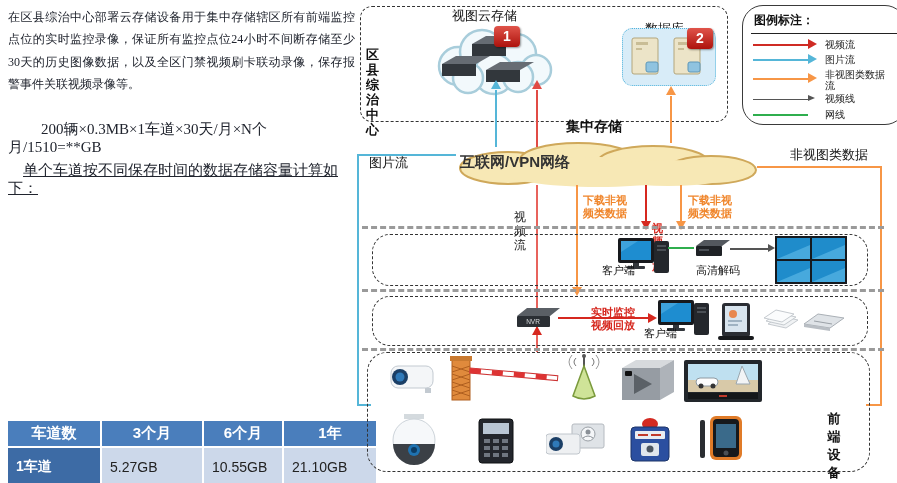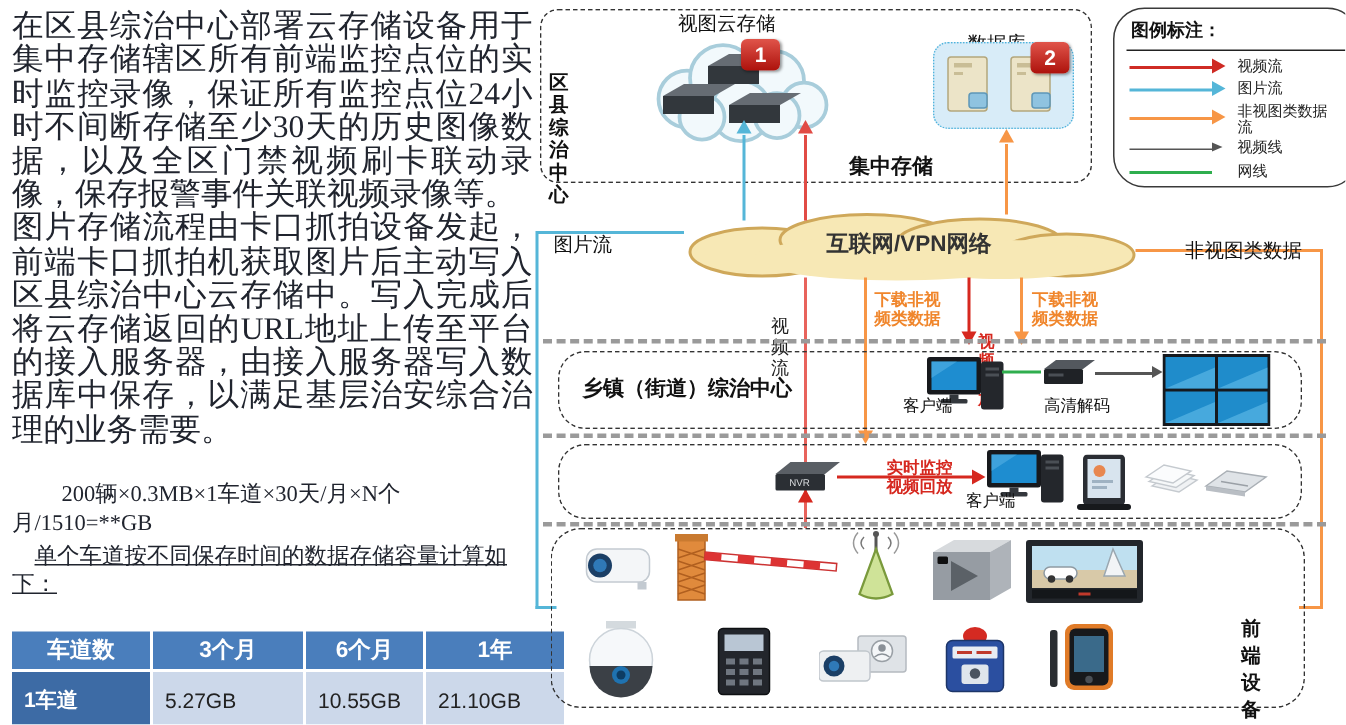--- a/index.html
+++ b/index.html
@@ -2,21 +2,21 @@
 <html><head>
 <meta charset="utf-8">
 <style>
   html,body{margin:0;padding:0;background:#fff;}
   #stage{position:relative;width:897px;height:483px;background:#fff;overflow:hidden;
          font-family:"Liberation Sans",sans-serif;color:#111;}
   .abs{position:absolute;}
   
   #lefttext{position:absolute;left:8px;top:6px;width:347px;color:#20242e;
             font-family:"Liberation Serif",serif;}
-  #lefttext p{margin:0;font-size:21px;line-height:22.4px;text-align:justify;}
+  #lefttext p{margin:0;font-size:12px;line-height:22.4px;text-align:justify;}
   #formula{margin-top:24px;font-size:15px;line-height:18.5px;}
   #formula .f1{text-indent:2.2em;}
   #formula .f2{text-indent:1em;margin-top:4px;text-decoration:underline;}
   
   #lanetable{position:absolute;left:6px;top:419px;border-collapse:separate;border-spacing:2px;}
   #lanetable th{background:#4a7ebc;color:#fff;font-size:15px;font-weight:bold;height:25px;padding:0 4px;}
   #lanetable td{background:#ccd8ea;color:#222;font-size:14px;height:38px;padding:0 8px;text-align:left;}
   #lanetable td.first{background:#3d6ba5;color:#fff;font-weight:bold;}
   
   .dashbox{position:absolute;border:1.6px dashed #333;border-radius:14px;background:transparent;}
@@ -52,21 +52,20 @@
   #dbbox{position:absolute;left:622px;top:28px;width:92px;height:56px;background:#d8ecf8;
          border:1.6px dotted #4fb3dc;border-radius:10px;}
 </style>
 </head>
 <body>
 
 <div id="stage">
 
   <div id="lefttext">
     <p>在区县综治中心部署云存储设备用于集中存储辖区所有前端监控点位的实时监控录像，保证所有监控点位24小时不间断存储至少30天的历史图像数据，以及全区门禁视频刷卡联动录像，保存报警事件关联视频录像等。</p>
-    <p>图片存储流程由卡口抓拍设备发起，前端卡口抓拍机获取图片后主动写入区县综治中心云存储中。写入完成后将云存储返回的URL地址上传至平台的接入服务器，由接入服务器写入数据库中保存，以满足基层治安综合治理的业务需要。</p>
     <div id="formula">
       <div class="f1">200辆×0.3MB×1车道×30天/月×N个月/1510=**GB</div>
       <div class="f2">单个车道按不同保存时间的数据存储容量计算如下：</div>
     </div>
   </div>
 
   <table id="lanetable">
     <tbody>
         <tr>
       <th style="width:84px">车道数</th>
@@ -118,21 +117,21 @@
         <rect x="6" y="12" width="6" height="2" fill="#c9bd96"></rect>
       <rect x="16" y="26" width="12" height="10" rx="2" fill="#8fc3e0" stroke="#5e97b8"></rect>
       <rect x="44" y="2" width="26" height="36" rx="2" fill="#ece4c8" stroke="#b3a67c"></rect>
       <rect x="48" y="6" width="12" height="3" fill="#c9bd96"></rect>
         <rect x="48" y="12" width="6" height="2" fill="#c9bd96"></rect>
       <rect x="58" y="26" width="12" height="10" rx="2" fill="#8fc3e0" stroke="#5e97b8"></rect>
     </g>
   </svg>
   <div class="badge" style="left:687px;top:28px;">2</div>
 
-  <div class="bold14" style="left:566px;top:102px;">集中存储</div>
+  <div class="bold14" style="left:566px;top:118px;">集中存储</div>
 
   <div id="legend">
     <div class="lg-title">图例标注：</div>
     <div class="lg-div"></div>
     <div class="lg-row" style="top:33px;">
       <span class="lg-line" style="background:#cf2b24;"></span>
       <span class="lg-head" style="border-left-color:#cf2b24;"></span>
       <span class="lg-label">视频流</span>
     </div>
     <div class="lg-row" style="top:48px;">
@@ -159,38 +158,38 @@
   <svg class="abs" style="left:448px;top:138px;" width="314" height="52" viewBox="0 0 314 52">
     <g fill="#f7e8b5" stroke="#cfa85a" stroke-width="2">
       <ellipse cx="60" cy="30" rx="48" ry="16"></ellipse>
         <ellipse cx="130" cy="22" rx="58" ry="17"></ellipse>
       <ellipse cx="205" cy="24" rx="55" ry="16"></ellipse>
         <ellipse cx="263" cy="32" rx="45" ry="14"></ellipse>
       <ellipse cx="150" cy="34" rx="95" ry="15" stroke="none"></ellipse>
         <ellipse cx="220" cy="35" rx="70" ry="13" stroke="none"></ellipse>
     </g>
   </svg>
-  <div class="abs" style="left:460px;top:153px;width:292px;text-align:center;font-size:15px;font-weight:bold;color:#333;">互联网/VPN网络</div>
+  <div class="abs" style="left:460px;top:153px;width:292px;text-align:left;font-size:15px;font-weight:bold;color:#333;">互联网/VPN网络</div>
 
   <div class="vl" style="left:495px;top:90px;height:57px;background:#55b6d8;"></div>
   <div class="ah up" style="left:491px;top:80px;border-bottom-color:#55b6d8;"></div>
   <div class="vl" style="left:536px;top:90px;height:57px;background:#e14b45;"></div>
   <div class="ah up" style="left:532px;top:80px;border-bottom-color:#e14b45;"></div>
   <div class="vl" style="left:670px;top:96px;height:47px;background:#f79646;"></div>
   <div class="ah up" style="left:666px;top:86px;border-bottom-color:#f79646;"></div>
 
   <div class="hl" style="left:358px;top:154px;width:98px;background:#55b6d8;"></div>
   <div class="vl" style="left:357px;top:154px;height:252px;background:#55b6d8;"></div>
   <div class="hl" style="left:357px;top:404px;width:14px;background:#55b6d8;"></div>
   <div class="lbl13" style="left:369px;top:154px;">图片流</div>
 
   <div class="hl" style="left:757px;top:166px;width:125px;background:#f79646;"></div>
   <div class="vl" style="left:880px;top:166px;height:240px;background:#f79646;"></div>
   <div class="hl" style="left:866px;top:404px;width:16px;background:#f79646;"></div>
-  <div class="lbl13" style="left:790px;top:158px;">非视图类数据</div>
+  <div class="lbl13" style="left:790px;top:146px;">非视图类数据</div>
 
   <div class="vl" style="left:536px;top:185px;height:167px;background:#e8635c;"></div>
   <div class="ah up" style="left:532px;top:326px;border-bottom-color:#d6281f;"></div>
   <div class="vtext" style="left:513px;top:176px;width:14px;font-size:12px;line-height:14px;color:#222;">视频流</div>
 
   <div class="vl" style="left:576px;top:185px;height:103px;background:#f79646;"></div>
   <div class="ah down" style="left:572px;top:287px;border-top-color:#f79646;"></div>
   <div class="orange-lbl" style="left:583px;top:194px;">下载非视频类数据</div>
 
   <div class="vl" style="left:645px;top:185px;height:37px;background:#d6281f;"></div>
@@ -199,21 +198,20 @@
 
   <div class="vl" style="left:680px;top:185px;height:37px;background:#f79646;"></div>
   <div class="ah down" style="left:676px;top:221px;border-top-color:#f79646;"></div>
   <div class="orange-lbl" style="left:688px;top:194px;">下载非视频类数据</div>
 
   <div class="sep" style="left:362px;top:226px;width:522px;"></div>
   <div class="sep" style="left:362px;top:289px;width:522px;"></div>
   <div class="sep" style="left:362px;top:348px;width:522px;"></div>
 
   <div class="dashbox" style="left:372px;top:234px;width:494px;height:50px;border-radius:18px;"></div>
-  <div class="bold14" style="left:388px;top:250px;">乡镇（街道）综治中心</div>
 
   <svg class="abs" style="left:618px;top:236px;" width="54" height="40" viewBox="0 0 54 40">
     <rect x="0" y="2" width="36" height="25" rx="2" fill="#17191d"></rect>
       <rect x="3" y="5" width="30" height="19" fill="#1e8dd0"></rect>
     <polygon points="3,5 20,5 3,16" fill="#5db8e8" opacity="0.5"></polygon>
     <rect x="15" y="27" width="6" height="3" fill="#33373c"></rect>
       <rect x="9" y="30" width="18" height="3" rx="1" fill="#33373c"></rect>
     <rect x="36" y="5" width="15" height="32" rx="2" fill="#24272c"></rect>
       <rect x="39" y="9" width="9" height="2" fill="#4a4f55"></rect>
       <rect x="39" y="13" width="9" height="2" fill="#4a4f55"></rect>

